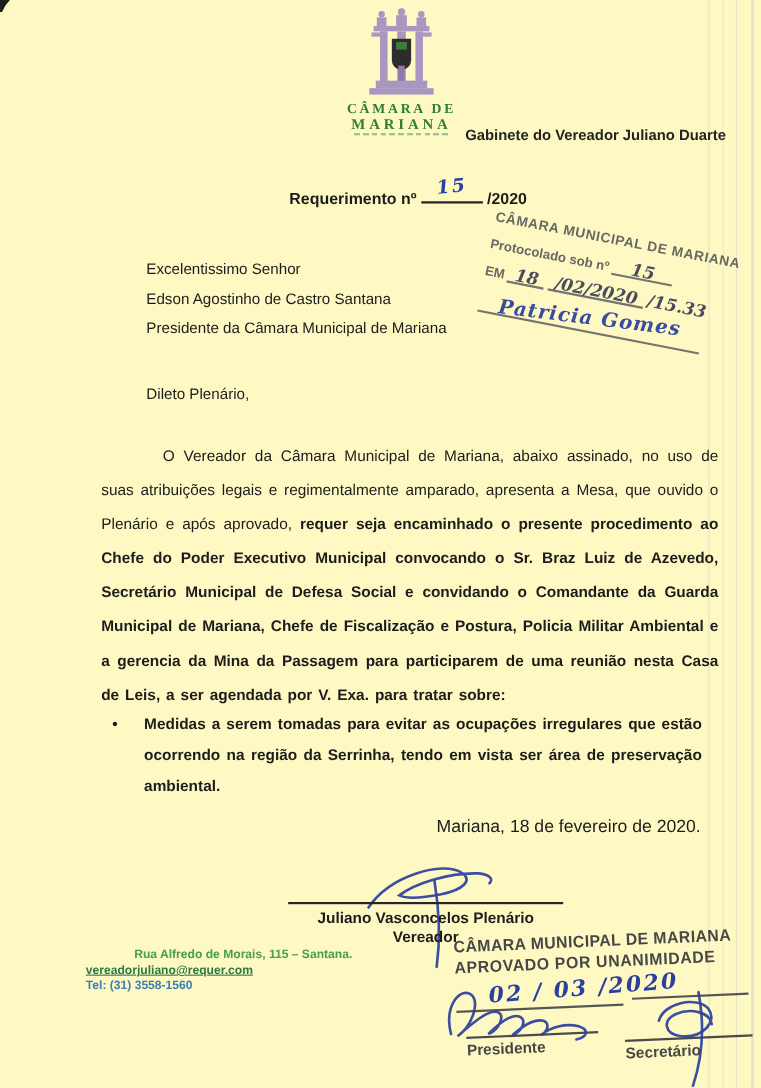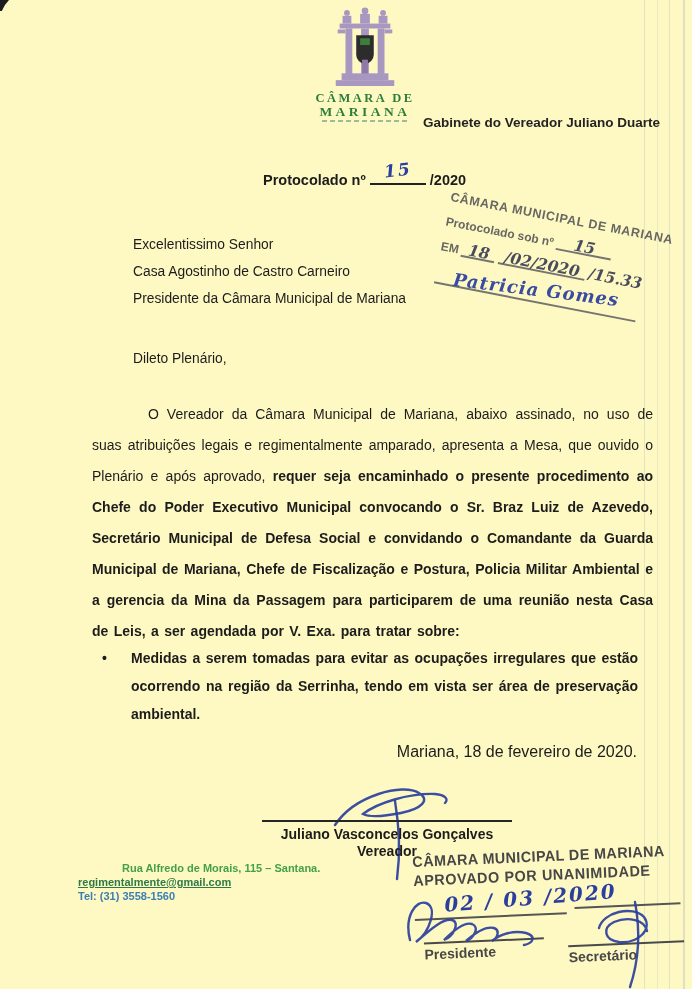--- a/index.html
+++ b/index.html
@@ -118,21 +118,21 @@
     <div class="logo-title">
       <div class="l1">CÂMARA DE</div>
       <div class="l2">MARIANA</div>
     </div>
     <div class="logo-sub"></div>
   </div>
 
   <div class="office">Gabinete do Vereador Juliano Duarte</div>
 
   <div class="req-line">
-    <span>Protocolado nº</span>
+    <span>Requerimento nº</span>
     <span class="req-blank">
       <span class="hw hw-blue">15</span>
     </span>
     <span>/2020</span>
   </div>
 
   <div class="protocol-stamp stamp">
     <div class="org">CÂMARA MUNICIPAL DE MARIANA</div>
     <div class="row">
       <span>Protocolado sob nº</span>
@@ -150,46 +150,46 @@
       </span>
       <span class="hw hw-dark" style="font-size:15.5px">/15.33</span>
     </div>
     <div class="sig-longline">
       <span class="hw hw-blue">Patricia Gomes</span>
     </div>
   </div>
 
   <div class="addressee">
     <div>Excelentissimo Senhor</div>
-    <div>Casa Agostinho de Castro Carneiro</div>
+    <div>Edson Agostinho de Castro Santana</div>
     <div>Presidente da Câmara Municipal de Mariana</div>
   </div>
 
   <div class="salutation">Dileto Plenário,</div>
 
   <p class="body-par"><span>O Vereador da Câmara Municipal de Mariana, abaixo assinado, no uso de suas atribuições legais e regimentalmente amparado, apresenta a Mesa, que ouvido o Plenário e após aprovado, </span><span class="bold">requer seja encaminhado o presente procedimento ao Chefe do Poder Executivo Municipal convocando o Sr. Braz Luiz de Azevedo, Secretário Municipal de Defesa Social e convidando o Comandante da Guarda Municipal de Mariana, Chefe de Fiscalização e Postura, Policia Militar Ambiental e a gerencia da Mina da Passagem para participarem de uma reunião nesta Casa de Leis, a ser agendada por V. Exa. para tratar sobre:</span></p>
 
   <div class="bullet-row">
     <div class="bullet-marker">•</div>
     <div class="bullet-text">Medidas a serem tomadas para evitar as ocupações irregulares que estão ocorrendo na região da Serrinha, tendo em vista ser área de preservação ambiental.</div>
   </div>
 
   <div class="dateline">Mariana, 18 de fevereiro de 2020.</div>
 
   <svg class="sig-svg bluesig" width="160" height="112" viewBox="0 0 160 112">
     <path d="M20,52 C40,22 88,10 104,20 C116,27 106,36 86,40 C66,44 54,44 48,41 C62,30 94,20 120,21 C130,22 134,26 130,30"></path>
     <path d="M80,28 C84,52 86,76 82,106"></path>
   </svg>
   <div class="sig-rule"></div>
-  <div class="sig-name">Juliano Vasconcelos Gonçalves</div>
+  <div class="sig-name">Juliano Vasconcelos Plenário</div>
   <div class="sig-role">Vereador</div>
 
   <div class="contact">
     <div class="addr">Rua Alfredo de Morais, 115 – Santana.</div>
-    <div class="mail">regimentalmente@gmail.com</div>
+    <div class="mail">vereadorjuliano@requer.com</div>
     <div class="tel">Tel: (31) 3558-1560</div>
   </div>
 
   <div class="approval-stamp">
     <div class="org">CÂMARA MUNICIPAL DE MARIANA</div>
     <div class="result">APROVADO POR UNANIMIDADE</div>
     <div class="ap-date">
       <span class="hw hw-blue">02 / 03 /2020</span>
       <div class="ap-line1"></div>
       <div class="ap-line2"></div>

